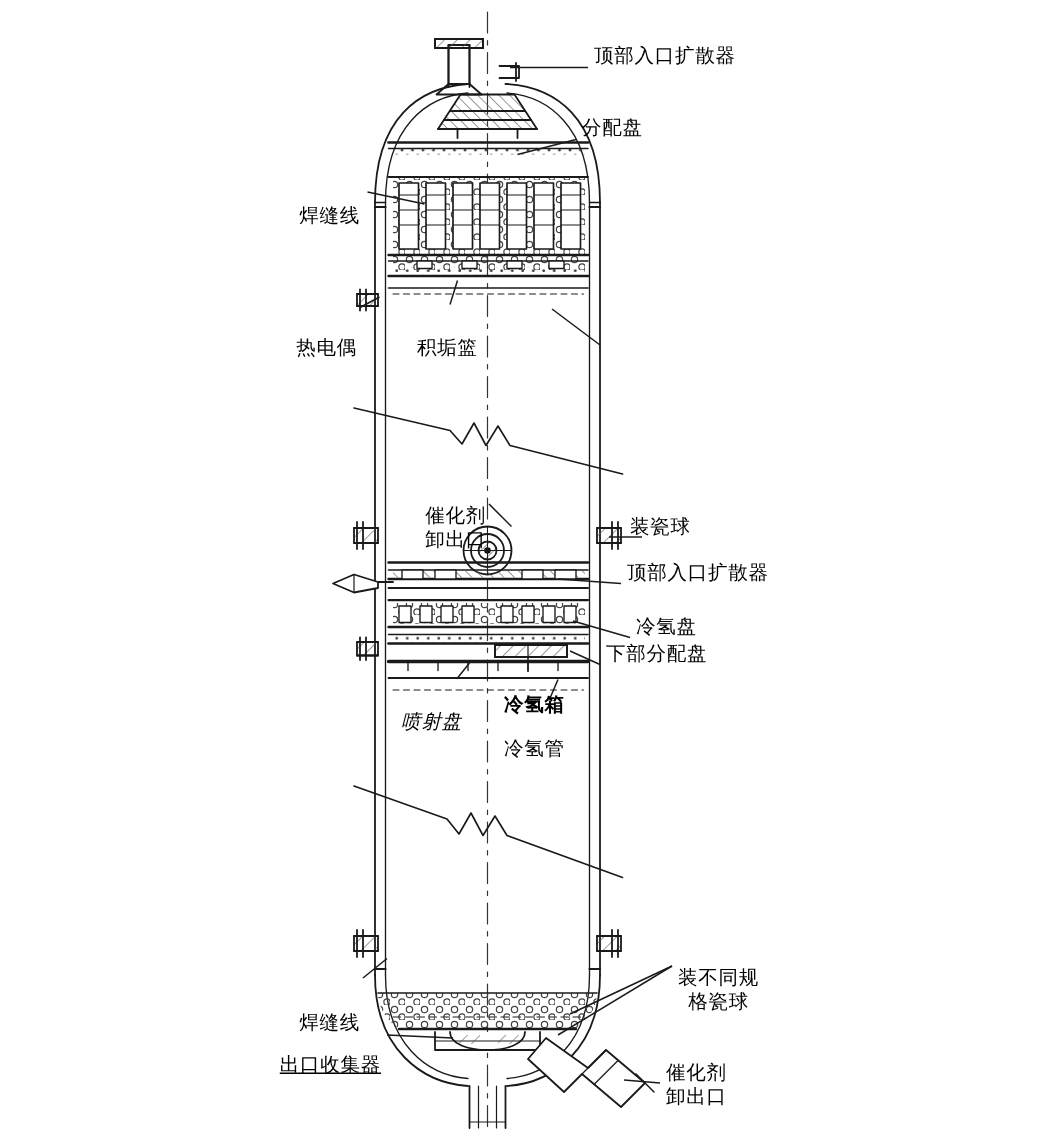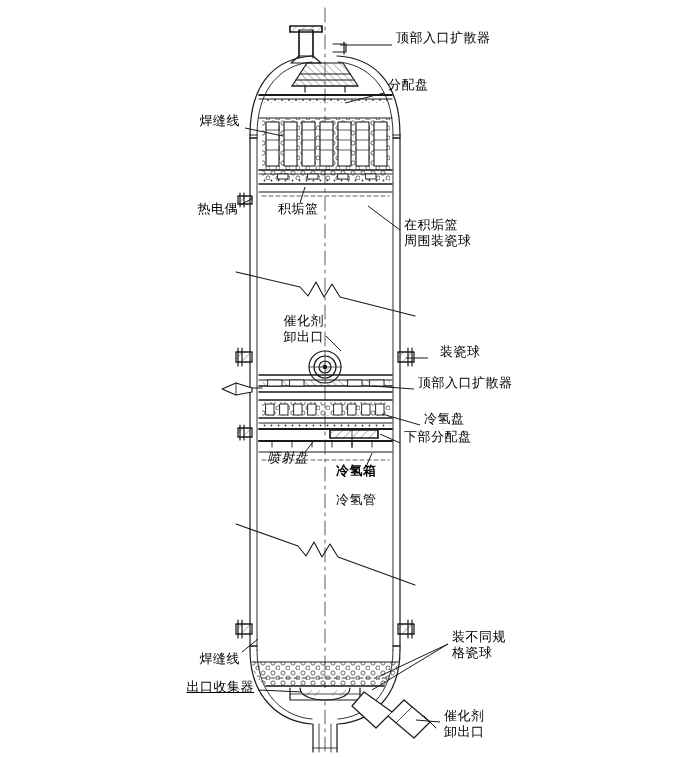--- a/index.html
+++ b/index.html
@@ -25,21 +25,21 @@
   .lbl {
     position: absolute;
     font-family: "DejaVu Sans", sans-serif;
     font-size: 13px;
     line-height: 16px;
     color: #000000;
     white-space: pre;
     letter-spacing: 0.5px;
   }
   .lbl.right { text-align: left; }
-  .lbl.left  { text-align: right; }
+  .lbl.left  { text-align: right; margin-top: 24px; }
 </style>
 </head>
 <body>
 
 <div id="stage">
 
   <svg id="diagram-svg" width="692" height="757" viewBox="0 0 692 757">
     <defs>
       <pattern id="hatch" width="6" height="6" patternUnits="userSpaceOnUse" patternTransform="rotate(45)">
         <line x1="0" y1="0" x2="0" y2="6" stroke="#555" stroke-width="0.8"></line>
@@ -353,51 +353,49 @@
       <line x1="242" y1="652" x2="258" y2="639"></line>
       <line x1="258" y1="690" x2="302" y2="692"></line>
       <line x1="448" y1="644" x2="380" y2="676"></line>
       <line x1="448" y1="644" x2="372" y2="690"></line>
       <line x1="440" y1="722" x2="416" y2="720"></line>
     </g>
   </svg>
 
   <div class="lbl right" style="left:396px; top:30px;">顶部入口扩散器</div>
 
-  <div class="lbl right" style="left:388px; top:78px;font-family:Liberation Mono, monospace;">分配盘</div>
+  <div class="lbl right" style="left:388px; top:78px;">分配盘</div>
 
   <div class="lbl left" style="left:152px; top:113px; width:88px;">焊缝线</div>
 
   <div class="lbl left" style="left:158px; top:201px; width:80px;">热电偶</div>
 
   <div class="lbl left" style="left:258px; top:201px;padding-left:20px;">积垢篮</div>
 
-  <div class="lbl right" style="left:404px; top:217px;">在积垢篮
-周围装瓷球</div>
 
   <div class="lbl left" style="left:258px; top:313px; width:66px;">催化剂
 卸出口</div>
 
-  <div class="lbl right" style="left:440px; top:344px;">装瓷球</div>
+  <div class="lbl right" style="left:420px; top:344px;">装瓷球</div>
 
   <div class="lbl right" style="left:418px; top:375px;">顶部入口扩散器</div>
 
   <div class="lbl right" style="left:424px; top:411px;">冷氢盘</div>
 
   <div class="lbl right" style="left:404px; top:429px;text-align:center;">下部分配盘</div>
 
   <div class="lbl left" style="left:252px; top:450px; width:56px;font-style:italic;">喷射盘</div>
 
   <div class="lbl right" style="left:336px; top:444px;margin-top:48px;">冷氢管</div>
 
   <div class="lbl right" style="left:336px; top:463px;font-weight:bold;">冷氢箱</div>
 
   <div class="lbl left" style="left:150px; top:651px; width:90px;">焊缝线</div>
 
   <div class="lbl left" style="left:128px; top:679px; width:126px;text-decoration:underline;">出口收集器</div>
 
-  <div class="lbl right" style="left:452px; top:629px;">装不同规
+  <div class="lbl right" style="left:452px; top:645px;text-align:center;">装不同规
 格瓷球</div>
 
   <div class="lbl right" style="left:444px; top:708px;">催化剂
 卸出口</div>
 
 </div>
 
 </body></html>

